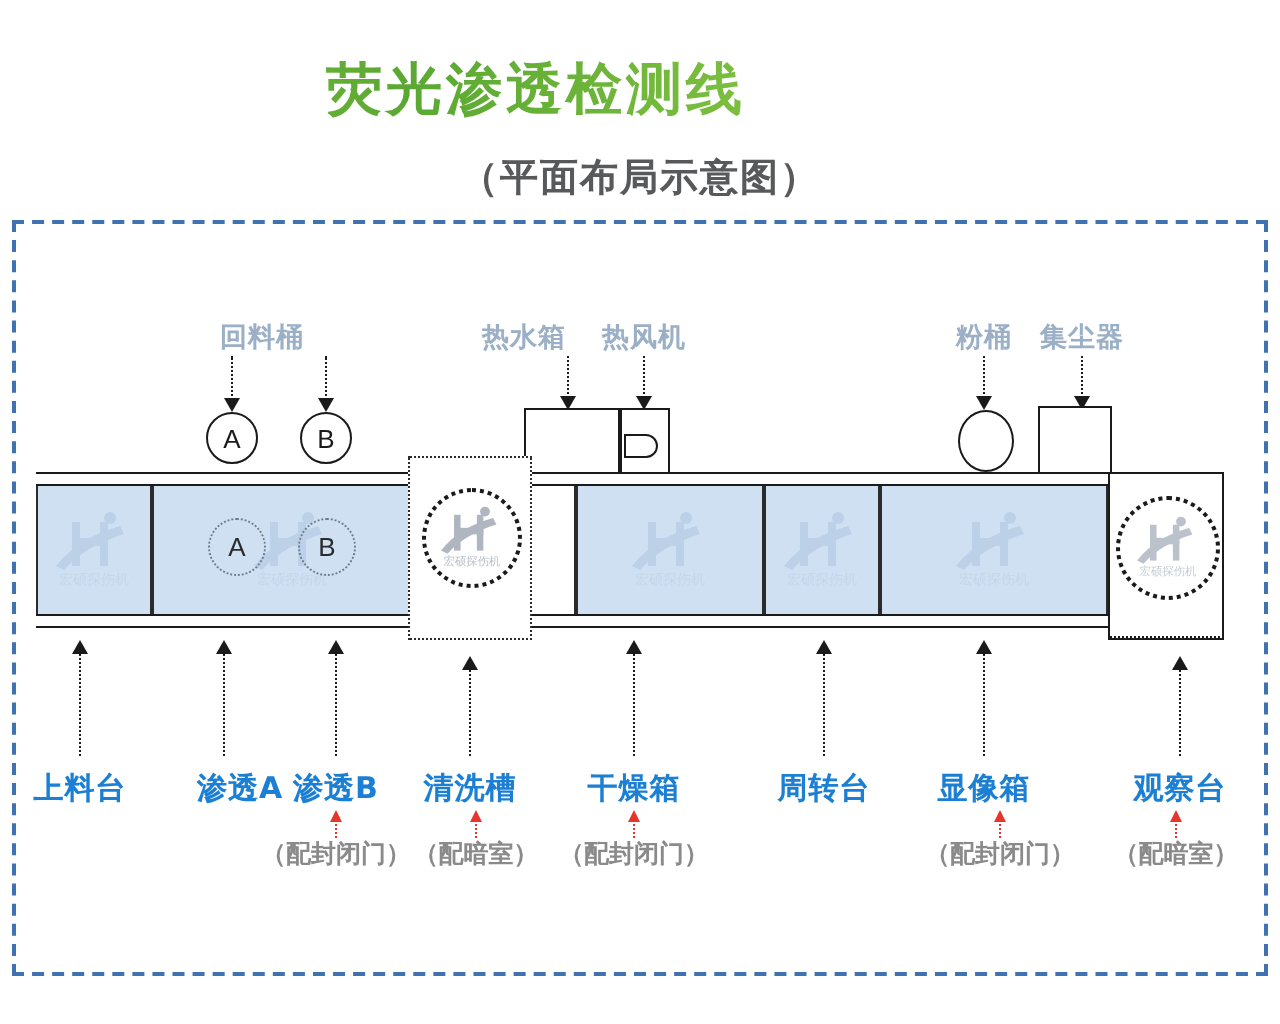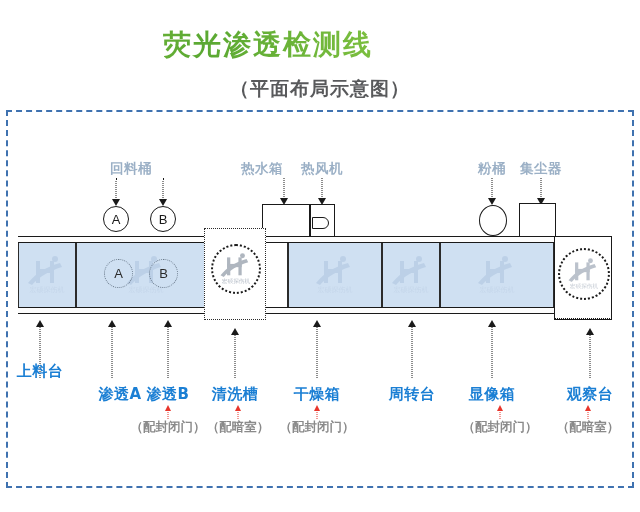--- a/index.html
+++ b/index.html
@@ -330,21 +330,21 @@
   </div>
   <div class="arrow up" style="left:492px;top:320px;width:10px;height:58px;">
     <div class="stem" style="top:7px;height:51px;"></div>
       <div class="head" style="top:0;"></div>
   </div>
   <div class="arrow up" style="left:590px;top:328px;width:10px;height:50px;">
     <div class="stem" style="top:7px;height:43px;"></div>
       <div class="head" style="top:0;"></div>
   </div>
 
-  <div class="botlabel" style="left:40px;top:362px;">上料台</div>
+  <div class="botlabel" style="left:40px;top:385px;">上料台</div>
   <div class="botlabel" style="left:120px;top:385px;">渗透A</div>
   <div class="botlabel" style="left:168px;top:385px;">渗透B</div>
   <div class="botlabel" style="left:235px;top:385px;">清洗槽</div>
   <div class="botlabel" style="left:317px;top:385px;">干燥箱</div>
   <div class="botlabel" style="left:412px;top:385px;">周转台</div>
   <div class="botlabel" style="left:492px;top:385px;">显像箱</div>
   <div class="botlabel" style="left:590px;top:385px;">观察台</div>
 
   <div class="arrow red up" style="left:168px;top:405px;width:8px;height:14px;">
     <div class="stem" style="top:5px;height:9px;"></div>

